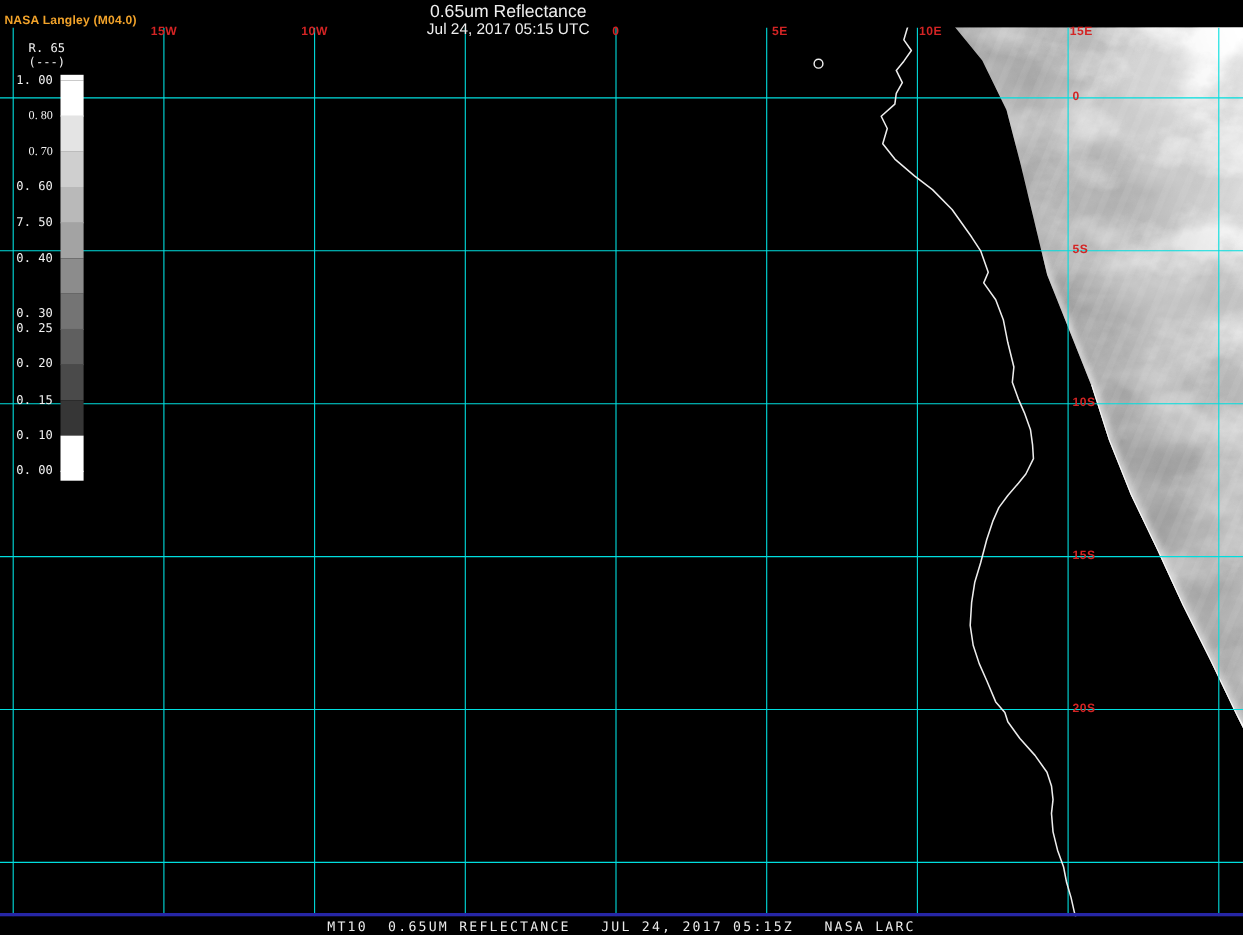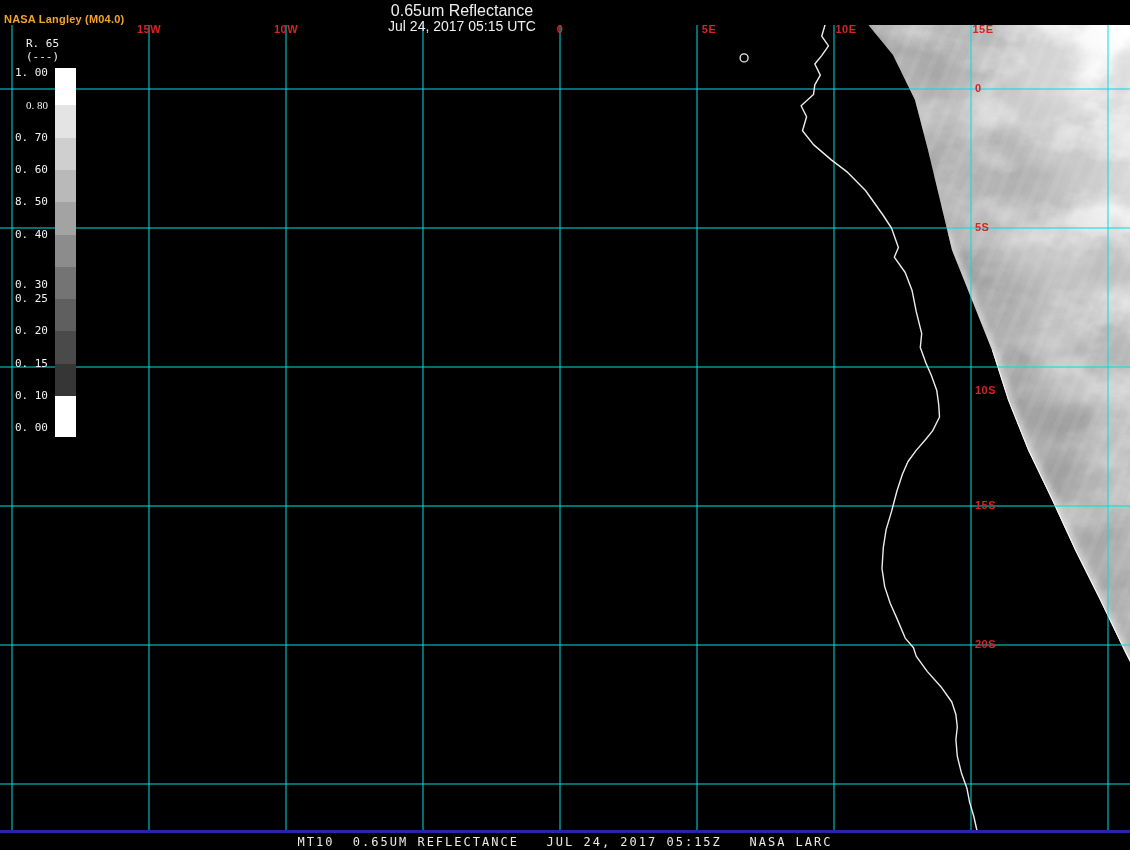--- a/index.html
+++ b/index.html
@@ -102,33 +102,33 @@
 
 <div id="label-layer">
     <span class="geo-label lon-label" style="left: 149px; top: 24px; color: rgb(212, 36, 36);">15W</span>
     <span class="geo-label lon-label" style="left: 286px; top: 24px; color: rgb(212, 36, 36);">10W</span>
     <span class="geo-label lon-label" style="left: 560px; top: 24px; color: rgb(212, 36, 36);">0</span>
     <span class="geo-label lon-label" style="left: 709px; top: 24px; color: rgb(212, 36, 36);">5E</span>
     <span class="geo-label lon-label" style="left: 846px; top: 24px; color: rgb(212, 36, 36);">10E</span>
     <span class="geo-label lon-label" style="left: 983px; top: 24px; color: rgb(212, 36, 36);">15E</span>
     <span class="geo-label" style="left: 975px; top: 83px; color: rgb(212, 36, 36);">0</span>
     <span class="geo-label" style="left: 975px; top: 222px; color: rgb(212, 36, 36);">5S</span>
-    <span class="geo-label" style="left: 975px; top: 361px; color: rgb(212, 36, 36); margin-top: 24px;">10S</span>
+    <span class="geo-label" style="left: 975px; top: 361px; color: rgb(212, 36, 36);">10S</span>
     <span class="geo-label" style="left: 975px; top: 500px; color: rgb(212, 36, 36);">15S</span>
     <span class="geo-label" style="left: 975px; top: 639px; color: rgb(212, 36, 36);">20S</span>
   </div>
 
 <div id="colorbar">
   <div class="cb-text" style="left:26px;top:38px">R. 65</div>
   <div class="cb-text" style="left:26px;top:51px">(---)</div>
 <span class="cb-tick" style="left: 2px; top: 67px; color: rgb(242, 242, 242);">1. 00</span>
     <span class="cb-tick" style="left: 2px; top: 99.3px; color: rgb(242, 242, 242); font-family: Liberation Serif, serif;">0. 80</span>
-    <span class="cb-tick" style="left: 2px; top: 131.6px; color: rgb(242, 242, 242);">0. 70</span>
+    <span class="cb-tick" style="left: 2px; top: 131.6px; color: rgb(242, 242, 242); font-family: Liberation Serif, serif;">0. 70</span>
     <span class="cb-tick" style="left: 2px; top: 163.9px; color: rgb(242, 242, 242);">0. 60</span>
-    <span class="cb-tick" style="left: 2px; top: 196.2px; color: rgb(242, 242, 242);">8. 50</span>
+    <span class="cb-tick" style="left: 2px; top: 196.2px; color: rgb(242, 242, 242);">7. 50</span>
     <span class="cb-tick" style="left: 2px; top: 228.5px; color: rgb(242, 242, 242);">0. 40</span>
     <span class="cb-tick" style="left: 2px; top: 260.8px; color: rgb(242, 242, 242); margin-top: 18px;">0. 30</span>
     <span class="cb-tick" style="left: 2px; top: 293.1px; color: rgb(242, 242, 242);">0. 25</span>
     <span class="cb-tick" style="left: 2px; top: 325.4px; color: rgb(242, 242, 242);">0. 20</span>
     <span class="cb-tick" style="left: 2px; top: 357.7px; color: rgb(242, 242, 242);">0. 15</span>
     <span class="cb-tick" style="left: 2px; top: 390px; color: rgb(242, 242, 242); text-align: right;">0. 10</span>
     <span class="cb-tick" style="left: 2px; top: 422.3px; color: rgb(242, 242, 242);">0. 00</span>
     <div class="cb-seg" style="top: 68px; height: 5px; background: rgb(255, 255, 255);"></div>
     <div class="cb-seg" style="top: 73px; height: 32.8px; background: rgb(255, 255, 255);"></div>
     <div class="cb-seg" style="top: 105.3px; height: 32.8px; background: rgb(228, 228, 228);"></div>

